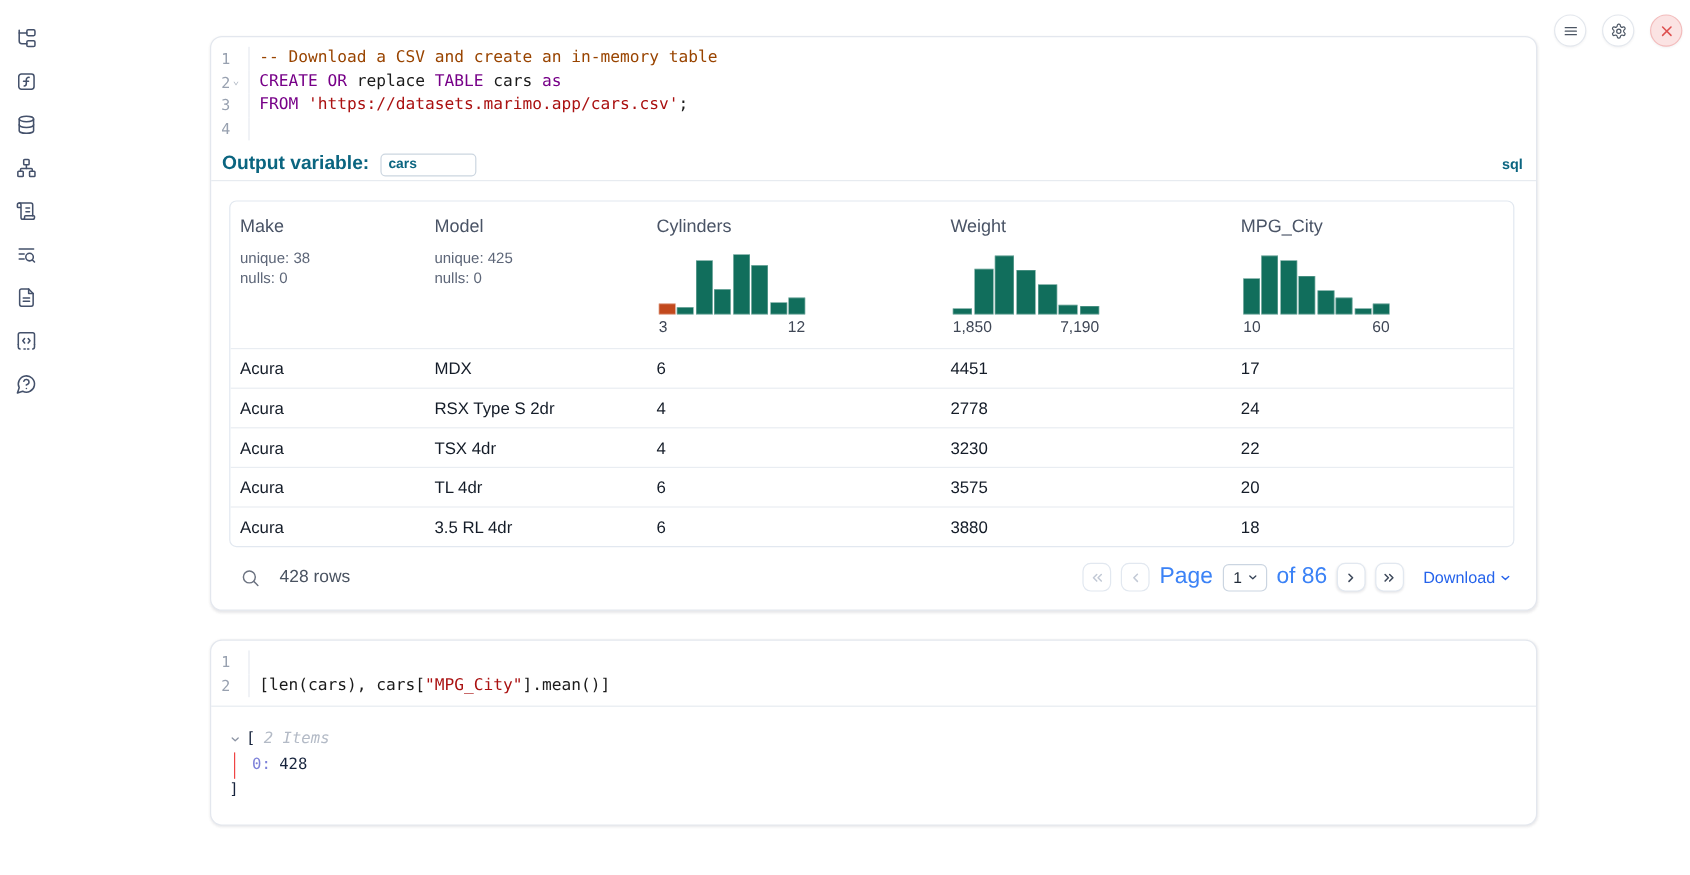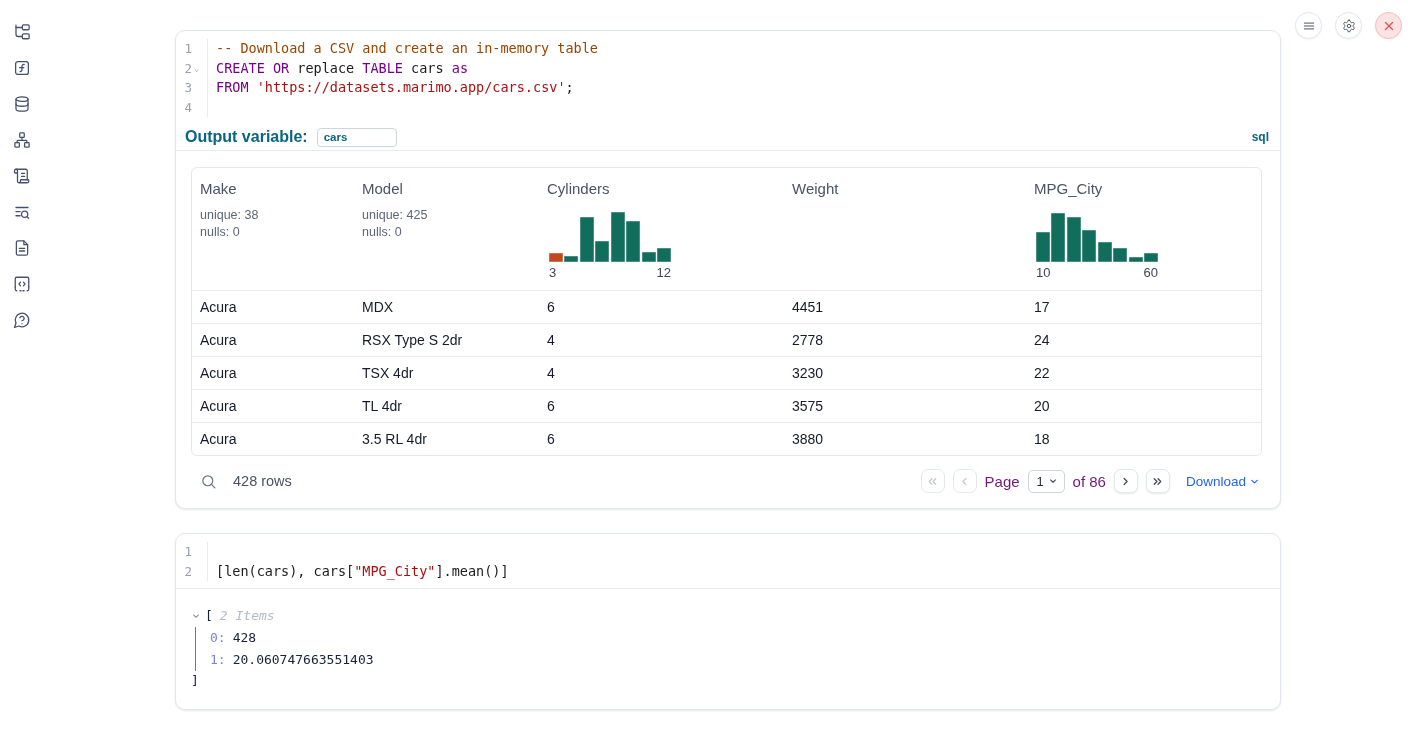--- a/index.html
+++ b/index.html
@@ -57,21 +57,21 @@
   
   .table-footer { margin-top:6px; height:38px; display:flex; align-items:center; padding:0 2px 0 9px; }
   .search-btn { width:17px; height:17px; color:#6b7280; cursor:pointer; }
   .row-count { margin-left:16px; font-size:14.5px; color:#4a5361; }
   .tf-spacer { flex:1; }
   .pagination { display:flex; align-items:center; gap:8px; }
   .pg-btn { width:24px; height:24px; border-radius:7px; border:1px solid #e2e8f0; background:#fff; display:flex; align-items:center; justify-content:center; cursor:pointer; }
   .pg-btn .icon { width:13px; height:13px; }
   .pg-btn.disabled { color:#c3cad6; }
   .pg-btn.enabled { color:#3f4a5c; box-shadow:0 1px 2px rgba(16,24,40,.1); }
-  .pg-text { font-size:15px; color:#701a75; }
+  .pg-text { font-size:19px; color:#3b82f6; }
   .page-select { height:23px; min-width:37px; border:1px solid #cbd5e1; border-radius:5px; background:#fff; display:flex; align-items:center; gap:4px; padding:0 5px 0 8px; font-size:13px; color:#1f2937; cursor:pointer; }
   .page-select .icon { width:10px; height:10px; color:#334155; }
   .download-link { display:flex; align-items:center; gap:3px; color:#2563eb; font-size:13.5px; margin-left:8px; cursor:pointer; text-decoration:none; }
   .download-link .icon { width:11px; height:11px; }
 
   
   .py-sep { border-top:1px solid #e7ebf0; }
   .py-out { font-family:"DejaVu Sans Mono","Liberation Mono",monospace; font-size:13px; color:#16233c; padding:16px 16px 18px 15px; }
   .tree-head { display:flex; align-items:center; line-height:22px; }
   .tree-head .icon { width:10px; height:10px; color:#8b93a3; margin-right:4px; }
@@ -262,20 +262,35 @@
                 <div class="hist-bar" style="height: 26%; background: rgb(17, 110, 92);"></div>
               </div>
               <div class="hist-labels">
                 <span>3</span>
                 <span>12</span>
               </div>
             </div>
           </div>
           <div class="th">
             <div class="th-label">Weight</div>
+            <div class="hist-wrap">
+              <div class="hist-bars">
+                <div class="hist-bar" style="height: 10%; background: rgb(17, 110, 92);"></div>
+                <div class="hist-bar" style="height: 74%; background: rgb(17, 110, 92);"></div>
+                <div class="hist-bar" style="height: 95%; background: rgb(17, 110, 92);"></div>
+                <div class="hist-bar" style="height: 72%; background: rgb(17, 110, 92);"></div>
+                <div class="hist-bar" style="height: 48%; background: rgb(17, 110, 92);"></div>
+                <div class="hist-bar" style="height: 16%; background: rgb(17, 110, 92);"></div>
+                <div class="hist-bar" style="height: 13%; background: rgb(17, 110, 92);"></div>
+              </div>
+              <div class="hist-labels">
+                <span>1,850</span>
+                <span>7,190</span>
+              </div>
+            </div>
           </div>
           <div class="th">
             <div class="th-label">MPG_City</div>
             <div class="hist-wrap">
               <div class="hist-bars">
                 <div class="hist-bar" style="height: 58%; background: rgb(17, 110, 92);"></div>
                 <div class="hist-bar" style="height: 95%; background: rgb(17, 110, 92);"></div>
                 <div class="hist-bar" style="height: 86%; background: rgb(17, 110, 92);"></div>
                 <div class="hist-bar" style="height: 62%; background: rgb(17, 110, 92);"></div>
                 <div class="hist-bar" style="height: 38%; background: rgb(17, 110, 92);"></div>
@@ -407,17 +422,16 @@
       <span class="icon">
           <svg viewBox="0 0 24 24" style="stroke-width:2.6">
             <path d="M6 9.5l6 5.5 6-5.5"></path>
           </svg>
         </span>
       <span>[</span>
       <span class="tree-items-label">2 Items</span>
     </div>
     <div class="tree-body" id="tree-body">
         <div class="tree-entry"><span class="tree-key">0:</span><span class="tree-val">428</span></div>
-        <div class="tree-entry"><span class="tree-key">1:</span><span class="tree-val">20.060747663551403</span></div>
       </div>
     <div class="tree-close">]</div>
   </div>
 </section>
 
 </body></html>

